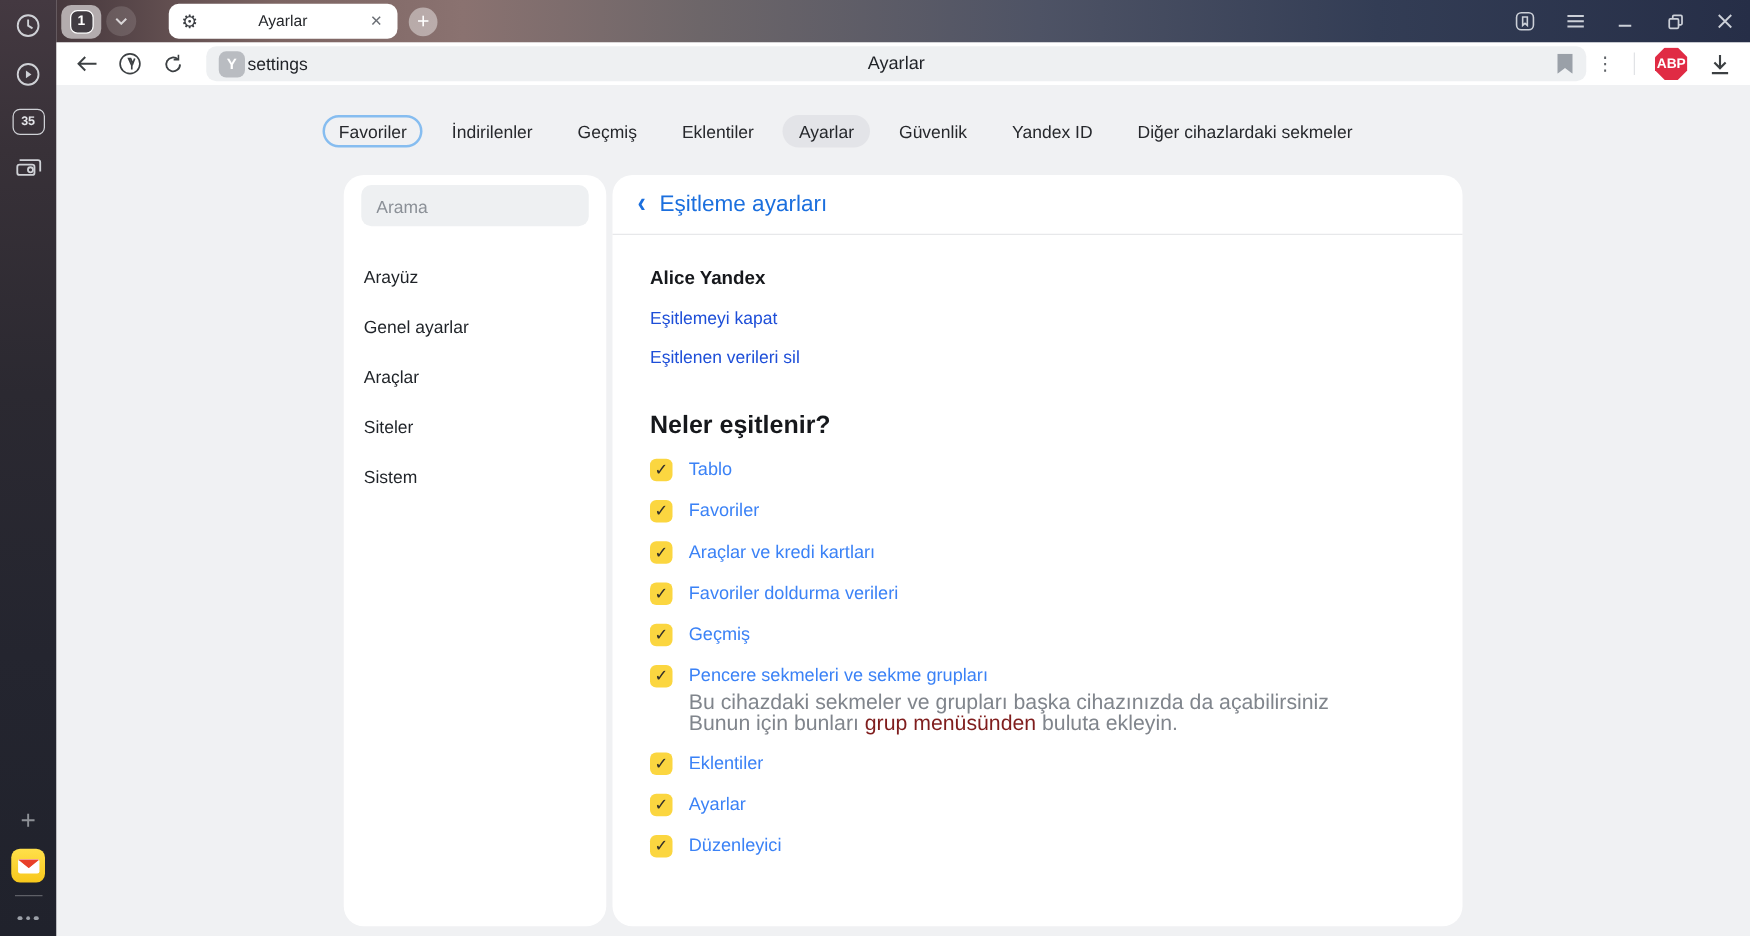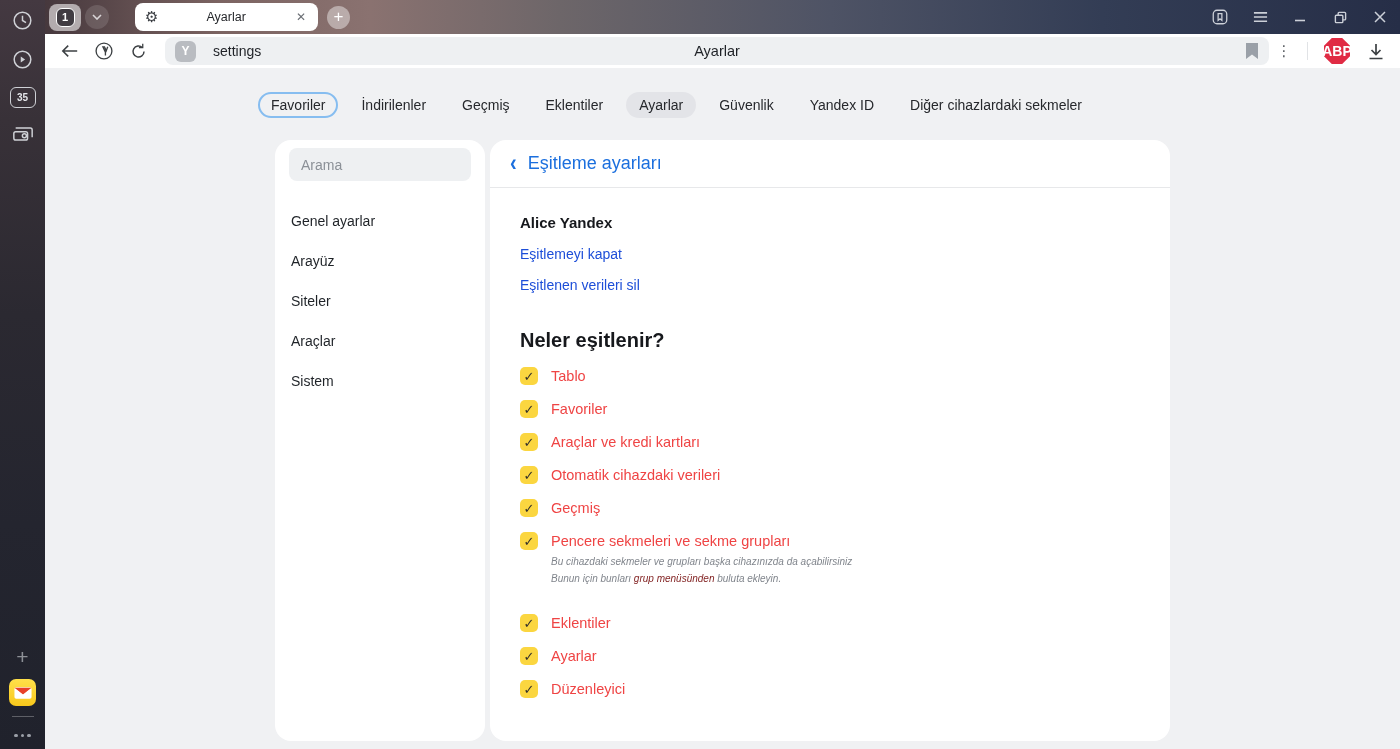--- a/index.html
+++ b/index.html
@@ -42,27 +42,27 @@
 
   
   .addressbar { position:absolute; left:45px; top:34px; width:1355px; height:34px; background:#fff;
     display:flex; align-items:center; }
   .nav-icon { width:34px; height:28px; display:flex; align-items:center; justify-content:center; color:#3c4043; cursor:pointer; }
   .nav-icon.back { margin-left:8px; font-size:18px; }
   .urlfield { position:relative; flex:1; height:28px; margin-left:10px; background:#eef0f2; border-radius:8px;
     display:flex; align-items:center; padding:0 10px; cursor:text; }
   .favicon { width:21px; height:21px; border-radius:6px; background:#b9bcc1; color:#fff; font-weight:bold;
     font-size:12px; display:flex; align-items:center; justify-content:center; }
-  .url-text { margin-left:17px; font-size:14px; color:#1f2227; }
+  .url-text { margin-left:2px; font-size:14px; color:#1f2227; }
   .url-title { position:absolute; left:0; right:0; text-align:center; font-size:14.5px; color:#1f2227; pointer-events:none; }
   .url-bookmark { margin-left:auto; color:#9aa0a8; cursor:pointer; display:flex; }
   .bar-right { display:flex; align-items:center; }
   .kebab { font-size:15px; color:#5f6368; width:30px; text-align:center; cursor:pointer; letter-spacing:0; }
   .bar-sep { width:1px; height:18px; background:#e1e3e6; margin:0 8px; }
-  .abp-badge { width:26px; height:26px; background:#e02b44; color:#fff; font-size:14px; font-weight:bold;
+  .abp-badge { width:26px; height:26px; background:#e02b44; color:#fff; font-size:11px; font-weight:bold;
     display:flex; align-items:center; justify-content:center; cursor:pointer;
     clip-path:polygon(30% 0,70% 0,100% 30%,100% 70%,70% 100%,30% 100%,0 70%,0 30%); margin:0 8px; }
   .dl-btn { width:36px; display:flex; justify-content:center; color:#3c4043; cursor:pointer; margin-right:6px; }
 
   
   .page { position:absolute; left:45px; top:68px; width:1263px; height:681px; background:#f0f1f3; }
   .nav-tabs { display:flex; justify-content:center; align-items:center; gap:10px; padding-top:24px; }
   .nav-tab { font-size:14px; color:#26282c; padding:5px 13px; border-radius:14px; cursor:pointer; white-space:nowrap; }
   .nav-tab.focused { border:2px solid #86bdf0; padding:3px 11px; }
   .nav-tab.active { background:#e3e4e8; }
@@ -80,22 +80,22 @@
   .panel-header { height:48px; display:flex; align-items:center; padding:0 20px; border-bottom:1px solid #e7e8ea; }
   .back-chevron { color:#1b6fde; font-size:20px; cursor:pointer; margin-right:11px; font-weight:bold; transform:scaleY(1.15); }
   .panel-title { color:#1b6fde; font-size:18px; cursor:pointer; }
   .panel-body { padding:26px 30px 0; }
   .account-name { font-size:15px; font-weight:bold; color:#16181c; }
   .sync-link { display:block; font-size:14px; color:#1d4ed8; margin-top:15px; cursor:pointer; text-decoration:none; width:max-content; }
   .section-title { font-size:20px; font-weight:bold; color:#16181c; margin-top:36px; }
   .check-row { display:flex; align-items:flex-start; margin-top:15px; cursor:pointer; }
   .checkbox { width:18px; height:18px; flex:none; background:#fbd640; border-radius:5px; color:#33302a;
     font-size:13px; font-weight:bold; display:flex; align-items:center; justify-content:center; cursor:pointer; }
-  .check-label { font-size:14.5px; color:#ef4444; margin-left:13px; line-height:18px; }
-  .check-desc { font-size:10px; color:#80858c; line-height:17px; margin:3px 0 12px 31px;font-style:italic; }
+  .check-label { font-size:14.5px; color:#3b82f6; margin-left:13px; line-height:18px; }
+  .check-desc { font-size:17px; color:#80858c; line-height:17px; margin:3px 0 0 31px; }
   .check-desc a { color:#7f1d1d; text-decoration:none; cursor:pointer; }
   svg { display:block; }
 </style>
 </head>
 <body>
 
 <div class="window">
 
   <div class="side-rail">
     <div class="rail-btn" style="margin-top:7px">
@@ -232,24 +232,24 @@
       <div class="nav-tab">Güvenlik</div>
       <div class="nav-tab">Yandex ID</div>
       <div class="nav-tab">Diğer cihazlardaki sekmeler</div>
     </div>
 
     <div class="content">
 
       <div class="card settings-menu">
         <input class="search-box" type="text" placeholder="Arama" style="">
         <div class="menu-list">
+          <div class="menu-item">Arayüz</div>
           <div class="menu-item">Genel ayarlar</div>
-          <div class="menu-item">Arayüz</div>
+          <div class="menu-item">Araçlar</div>
           <div class="menu-item">Siteler</div>
-          <div class="menu-item">Araçlar</div>
           <div class="menu-item">Sistem</div>
         </div>
       </div>
 
       <div class="card main-panel">
         <div class="panel-header">
           <span class="back-chevron">‹</span>
           <span class="panel-title">Eşitleme ayarları</span>
         </div>
         <div class="panel-body">
@@ -266,21 +266,21 @@
           <div class="check-row">
             <span class="checkbox">✓</span>
             <span class="check-label">Favoriler</span>
           </div>
           <div class="check-row">
             <span class="checkbox">✓</span>
             <span class="check-label">Araçlar ve kredi kartları</span>
           </div>
           <div class="check-row">
             <span class="checkbox">✓</span>
-            <span class="check-label">Otomatik cihazdaki verileri</span>
+            <span class="check-label">Favoriler doldurma verileri</span>
           </div>
           <div class="check-row">
             <span class="checkbox">✓</span>
             <span class="check-label">Geçmiş</span>
           </div>
 
           <div class="check-row" style="flex-wrap:wrap">
             <span class="checkbox">✓</span>
             <span class="check-label">Pencere sekmeleri ve sekme grupları</span>
             <div class="check-desc" style="flex-basis:100%">

